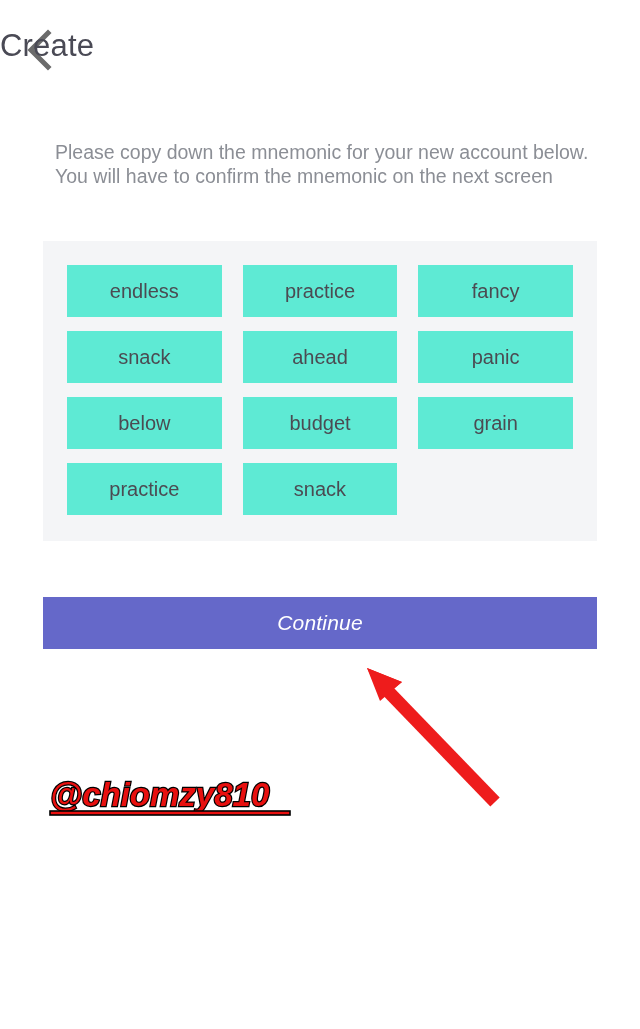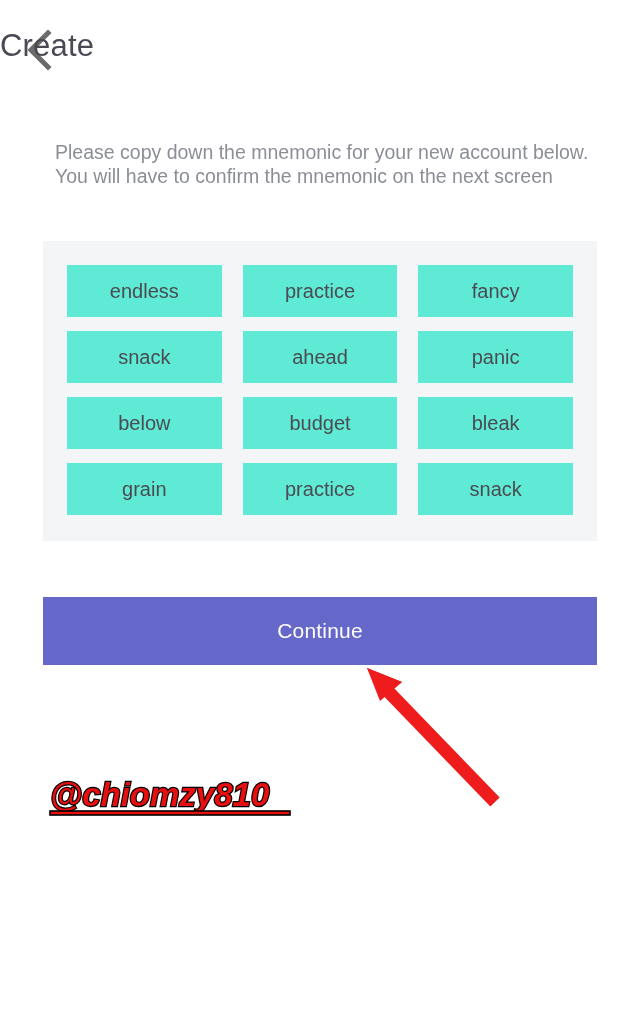--- a/index.html
+++ b/index.html
@@ -89,31 +89,32 @@
     cursor: default;
     user-select: none;
   }
 
   
   .continue-btn {
     position: absolute;
     left: 43px;
     top: 597px;
     width: 554px;
-    height: 68px;
+    height: 52px;
     background: #6568c9;
     border: none;
     color: #ffffff;
     font-size: 21px;
     font-family: "Liberation Sans", sans-serif;
     letter-spacing: 0.2px;
     cursor: pointer;
     display: flex;
     align-items: center;
     justify-content: center;
+    font-style: italic;
   }
 
   
   .annotation-arrow {
     position: absolute;
     left: 340px;
     top: 650px;
     width: 200px;
     height: 180px;
     pointer-events: none;
@@ -146,21 +147,20 @@
 <div class="mnemonic-panel">
   <div class="mnemonic-grid">
     <div class="word-chip">endless</div>
     <div class="word-chip">practice</div>
     <div class="word-chip">fancy</div>
     <div class="word-chip">snack</div>
     <div class="word-chip">ahead</div>
     <div class="word-chip">panic</div>
     <div class="word-chip">below</div>
     <div class="word-chip">budget</div>
-    <div class="word-chip">bleak</div>
     <div class="word-chip">grain</div>
     <div class="word-chip">practice</div>
     <div class="word-chip">snack</div>
   </div>
 </div>
 
 <button class="continue-btn">Continue</button>
 
 <svg class="annotation-arrow" viewBox="0 0 200 180">
   <line x1="155" y1="152" x2="42" y2="35" stroke="#ee1c1c" stroke-width="13" stroke-linecap="butt"></line>

